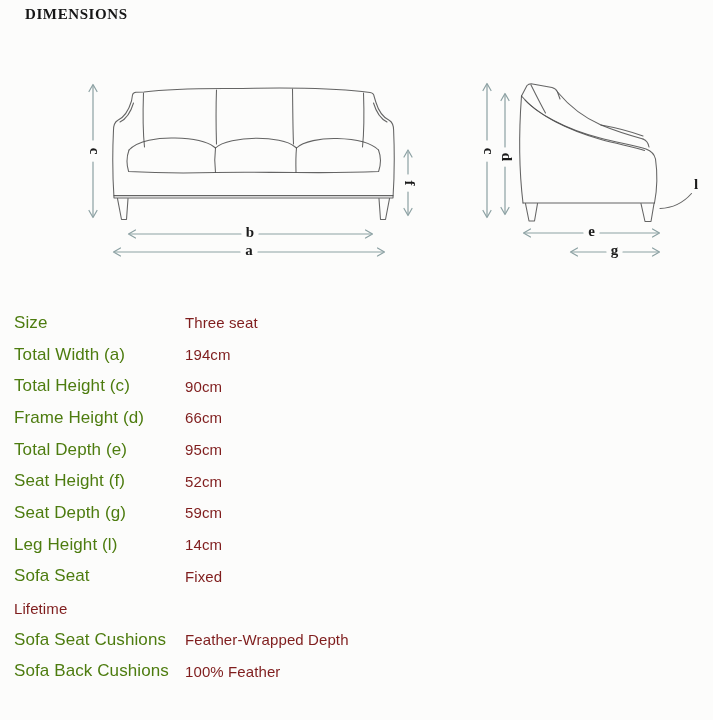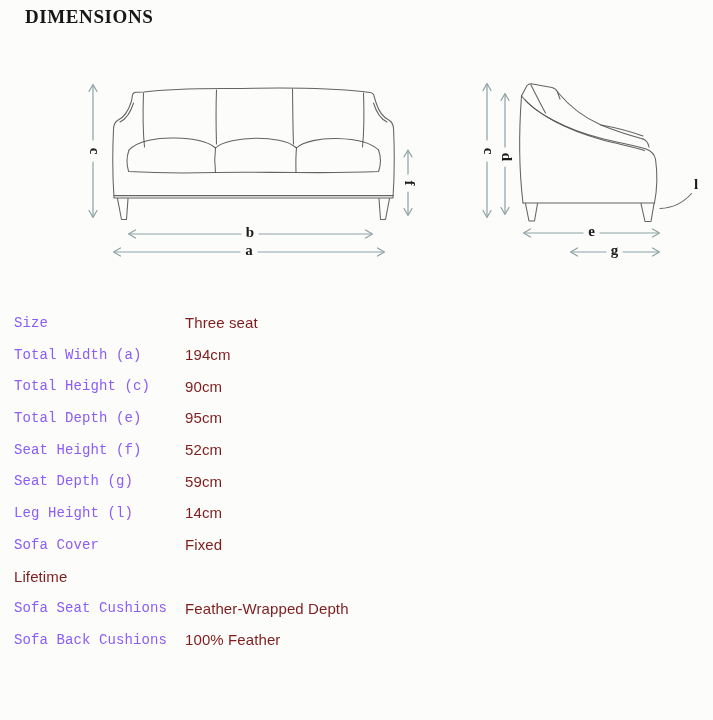--- a/index.html
+++ b/index.html
@@ -8,42 +8,41 @@
     background:#fcfcfb;
     font-family:"Liberation Sans",sans-serif;
     position:relative;
     overflow:hidden;
     color:#3c3c3c;
   }
   .page-title{
     position:absolute;left:25px;top:6px;
     font-family:"Liberation Serif",serif;
     font-weight:bold;
-    font-size:19px;
+    font-size:15px;
     letter-spacing:0.6px;
     color:#161616;
   }
   .diagram-wrap{
     position:absolute;left:0;top:55px;width:713px;height:250px;
   }
   .diagram-wrap svg{display:block;}
   .spec-table{
     position:absolute;left:14px;top:307px;width:560px;
   }
   .spec-row{
     display:flex;
     align-items:center;
     height:31.7px;
   }
   .spec-label{
     flex:0 0 171px;
-    font-size:14px;
-    color:#8b5cf6;
+    font-size:17px;
+    color:#4d7c0f;
     letter-spacing:0.1px;
-    font-family:Liberation Mono, monospace;
   }
   .spec-value{
     font-size:15px;
     color:#7f1d1d;
     letter-spacing:0.1px;
   }
   
   .sketch{fill:none;stroke:#4f4f4f;stroke-width:1.05;stroke-linecap:round;stroke-linejoin:round;opacity:.88;}
   .arrow{fill:none;stroke:#8ca1a3;stroke-width:1.2;stroke-linecap:round;stroke-linejoin:round;}
   .dimletter{
@@ -185,20 +184,24 @@
     <div class="spec-label">Total Width (a)</div>
     <div class="spec-value">194cm</div>
   </div>
 
 
   <div class="spec-row">
     <div class="spec-label">Total Height (c)</div>
     <div class="spec-value">90cm</div>
   </div>
 
+  <div class="spec-row">
+    <div class="spec-label">Frame Height (d)</div>
+    <div class="spec-value">66cm</div>
+  </div>
 
   <div class="spec-row">
     <div class="spec-label">Total Depth (e)</div>
     <div class="spec-value">95cm</div>
   </div>
 
   <div class="spec-row">
     <div class="spec-label">Seat Height (f)</div>
     <div class="spec-value">52cm</div>
   </div>
@@ -207,21 +210,21 @@
     <div class="spec-label">Seat Depth (g)</div>
     <div class="spec-value">59cm</div>
   </div>
 
   <div class="spec-row">
     <div class="spec-label">Leg Height (l)</div>
     <div class="spec-value">14cm</div>
   </div>
 
   <div class="spec-row">
-    <div class="spec-label">Sofa Cover</div>
+    <div class="spec-label">Sofa Seat</div>
     <div class="spec-value">Fixed</div>
   </div>
 
   <div class="spec-row">
     <div class="spec-value">Lifetime</div>
   </div>
 
   <div class="spec-row">
     <div class="spec-label">Sofa Seat Cushions</div>
     <div class="spec-value">Feather-Wrapped Depth</div>

